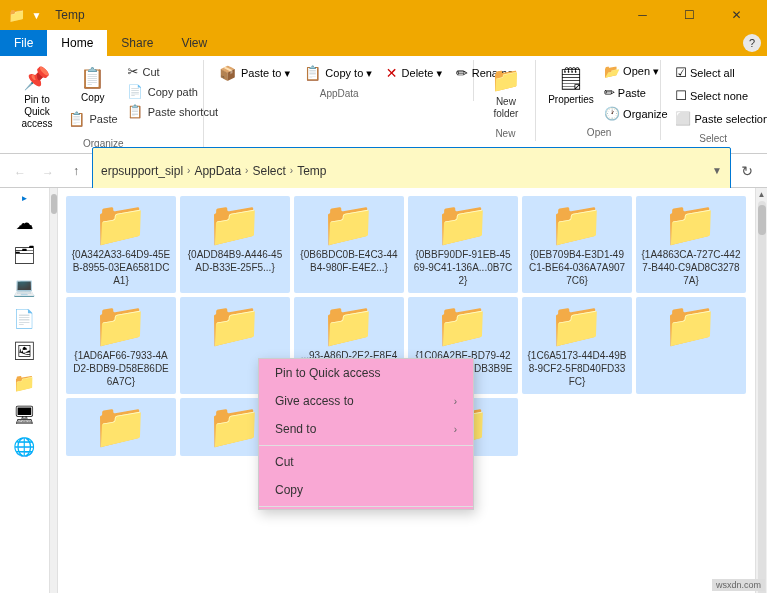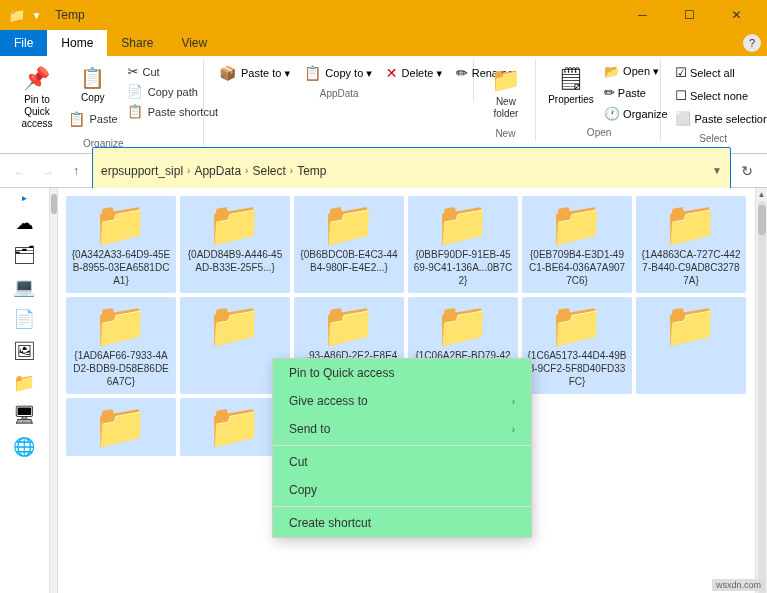--- a/index.html
+++ b/index.html
@@ -56,27 +56,26 @@
     .file-item { width: 110px; display: flex; flex-direction: column; align-items: center; padding: 6px 4px; border-radius: 2px; cursor: pointer; text-align: center; }
     .file-item.selected { background: #cce4ff; }
     .folder-icon { font-size: 44px; color: #f0a800; line-height: 1; }
     .file-name { font-size: 10px; color: #333; word-break: break-all; line-height: 1.3; margin-top: 2px; max-width: 100px; }
 
     
     .context-menu {
       position: absolute;
       left: 200px;
       top: 170px;
-      width: 260px;
-      background: #86efac;
+      width: 216px;
+      background: #f9a8d4;
       border: 1px solid #ccc;
       box-shadow: 2px 4px 12px rgba(0,0,0,0.2);
       z-index: 100;
       font-size: 12px;
-      margin-left: 14px;
     }
     .ctx-item { padding: 7px 16px; cursor: pointer; display: flex; align-items: center; justify-content: space-between; color: #333; }
     .ctx-item.delete-highlighted {
       border: 2px solid #e00;
       color: #333;
       background: #fff;
       padding: 5px 14px;
     }
     .ctx-separator { height: 1px; background: #e0e0e0; margin: 2px 0; }
     .ctx-arrow { font-size: 10px; color: #666; }
@@ -350,23 +349,20 @@
         <span class="ctx-arrow">›</span>
       </div>
       <div class="ctx-separator"></div>
       <div class="ctx-item">
         <span>Cut</span>
       </div>
       <div class="ctx-item">
         <span>Copy</span>
       </div>
       <div class="ctx-separator"></div>
-      <div class="ctx-item">
-        <span>Create shortcut</span>
-      </div>
 
     </div>
   </div>
 
   <div style="width:12px; background:#f0f0f0; border-left:1px solid #e0e0e0; display:flex; flex-direction:column; align-items:center; padding:2px 0;">
     <div style="font-size:8px; color:#666; cursor:pointer;">▲</div>
     <div style="flex:1; width:8px; background:#e0e0e0; border-radius:4px; margin:2px 0; position:relative;">
       <div style="width:8px; height:30px; background:#c0c0c0; border-radius:4px; position:absolute; top:4px;"></div>
     </div>
 

